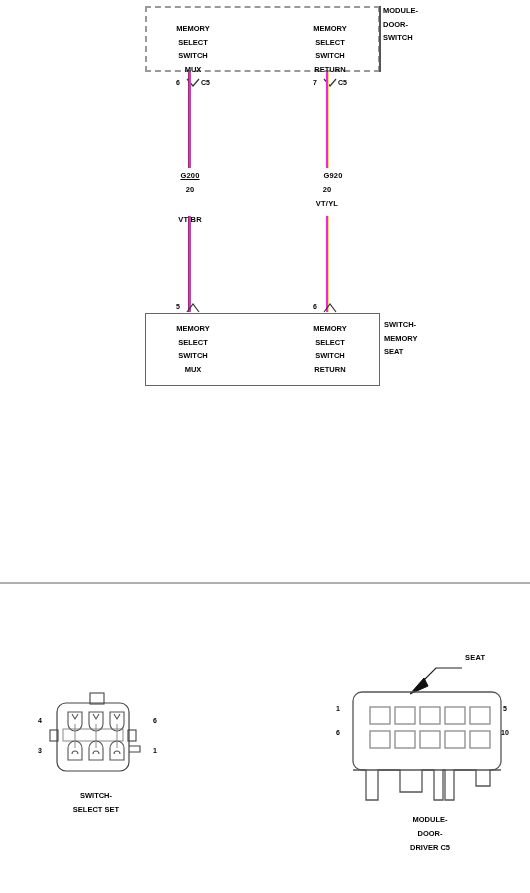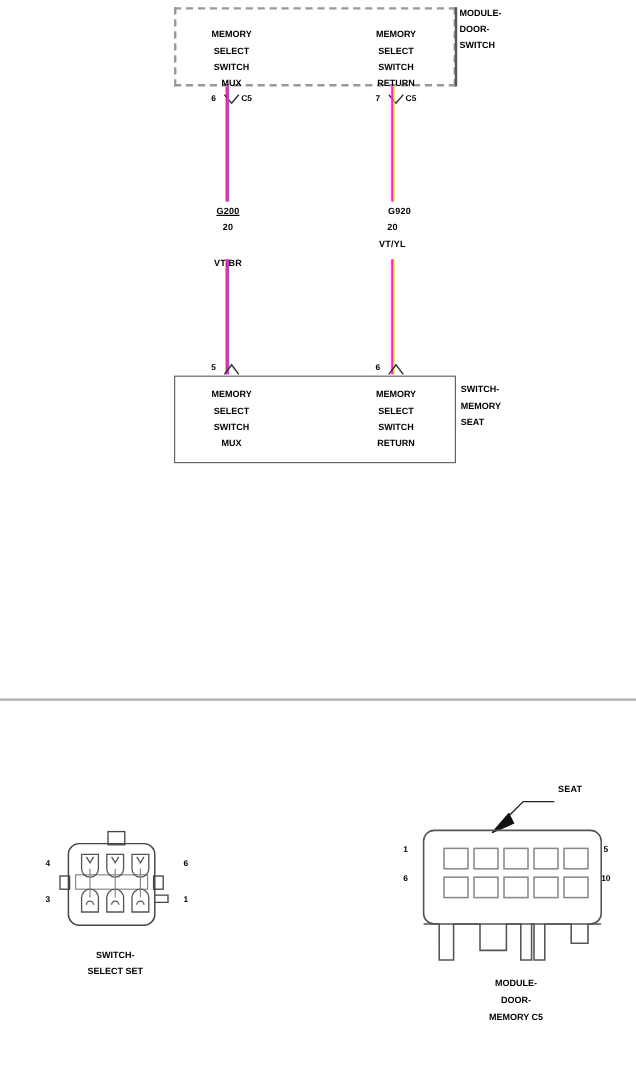--- a/index.html
+++ b/index.html
@@ -294,16 +294,16 @@
   <div class="lbl" style="left:465px; top:652px;">SEAT</div>
 
   <div class="pinnum" style="left:336px; top:705px;">1</div>
   <div class="pinnum" style="left:503px; top:705px;">5</div>
   <div class="pinnum" style="left:336px; top:729px;">6</div>
   <div class="pinnum" style="left:501px; top:729px;">10</div>
 
   <div class="conn-caption" style="left:430px; top:813px;">
     <div>MODULE-</div>
     <div>DOOR-</div>
-    <div>MEMORY C5</div>
+    <div>DRIVER C5</div>
   </div>
 
 </div>
 
 </body></html>

